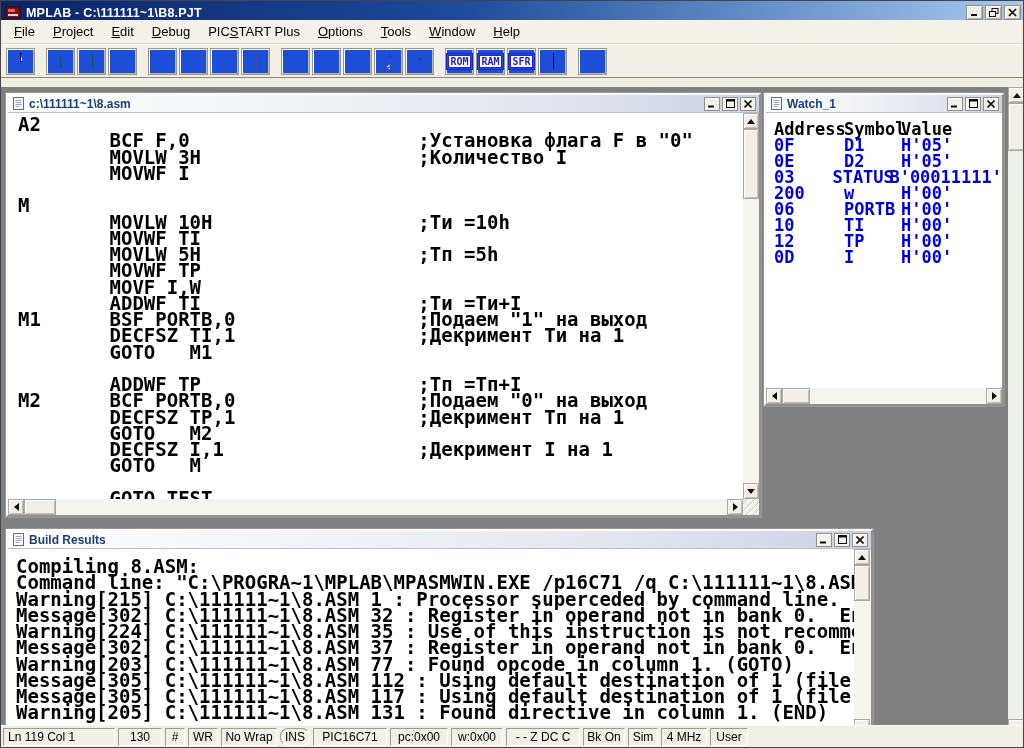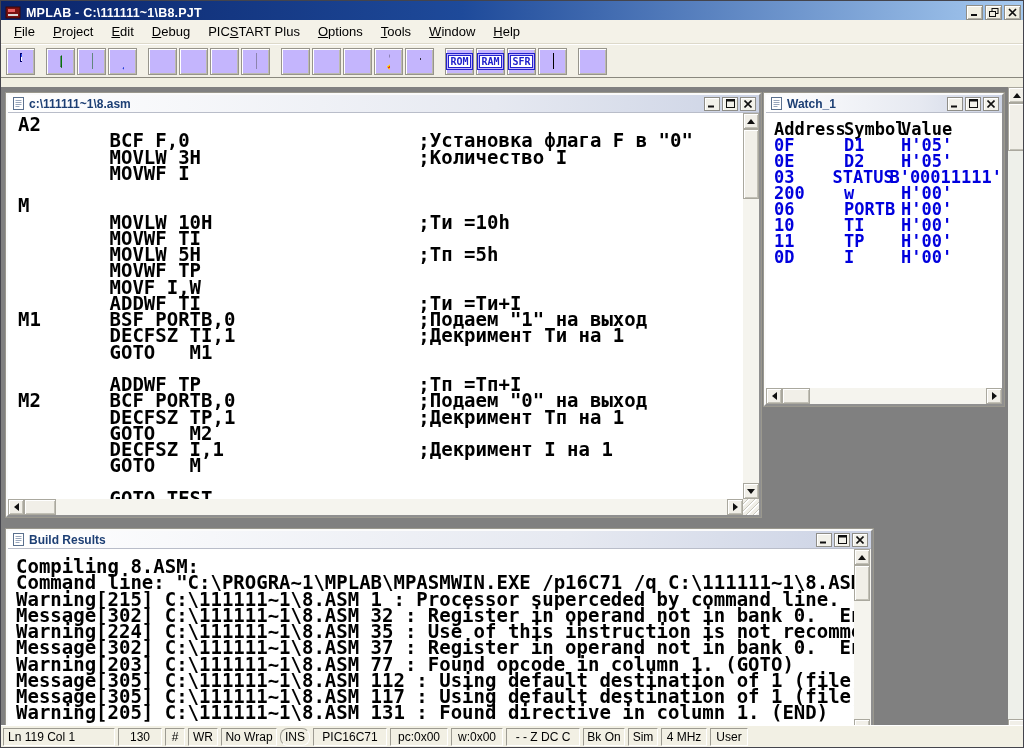--- a/index.html
+++ b/index.html
@@ -18,21 +18,21 @@
   
   .menubar { height:24px; display:flex; align-items:center; padding-left:4px; background:#f4f2e8;
     border-bottom:1px solid #ddd9ca; font-size:13px; color:#000; }
   .menu-item { padding:20px 9px; white-space:nowrap; }
   .menu-item u { text-decoration:underline; }
 
   
   .toolbar { height:34px; display:flex; align-items:center; padding-left:5px; background:#f2f0e6;
     border-top:1px solid #fff; border-bottom:1px solid #8a887e; }
   .tgroup { display:flex; gap:2px; margin-right:11px; }
-  .tb { width:29px; height:27px; background:#c4b5fd; border:1px solid #97958c;
+  .tb { width:29px; height:27px; background:#1d4ed8; border:1px solid #97958c;
     box-shadow:inset 1px 1px 0 #fff, inset -1px -1px 0 #bcbab0;
     display:inline-flex; align-items:center; justify-content:center; padding:12px; }
   .reg-label { font-family:"DejaVu Sans Mono", monospace; font-weight:bold; font-size:10px; color:#2222cc;
     border:1px solid #2222cc; outline:1px solid #2222cc; outline-offset:1px; background:#fff; padding:0 1px; line-height:11px; }
 
   
   .mdi { position:absolute; left:0; top:86px; width:1024px; height:648px; background:#808080; overflow:hidden; }
 
   .win { position:absolute; background:#ececec; border:2px solid; border-color:#fbfbfb #8f8f8f #8f8f8f #fbfbfb;
     box-shadow:0 0 0 1px #9a988e; display:flex; flex-direction:column; }
@@ -432,21 +432,21 @@
               <span class="w-val">H'00'</span>
             </div>
 
             <div class="watch-row">
               <span class="w-addr">10</span>
               <span class="w-sym">TI</span>
               <span class="w-val">H'00'</span>
             </div>
 
             <div class="watch-row">
-              <span class="w-addr">11</span>
+              <span class="w-addr">12</span>
               <span class="w-sym">TP</span>
               <span class="w-val">H'00'</span>
             </div>
 
             <div class="watch-row">
               <span class="w-addr">0D</span>
               <span class="w-sym">I</span>
               <span class="w-val">H'00'</span>
             </div>
           </div>

